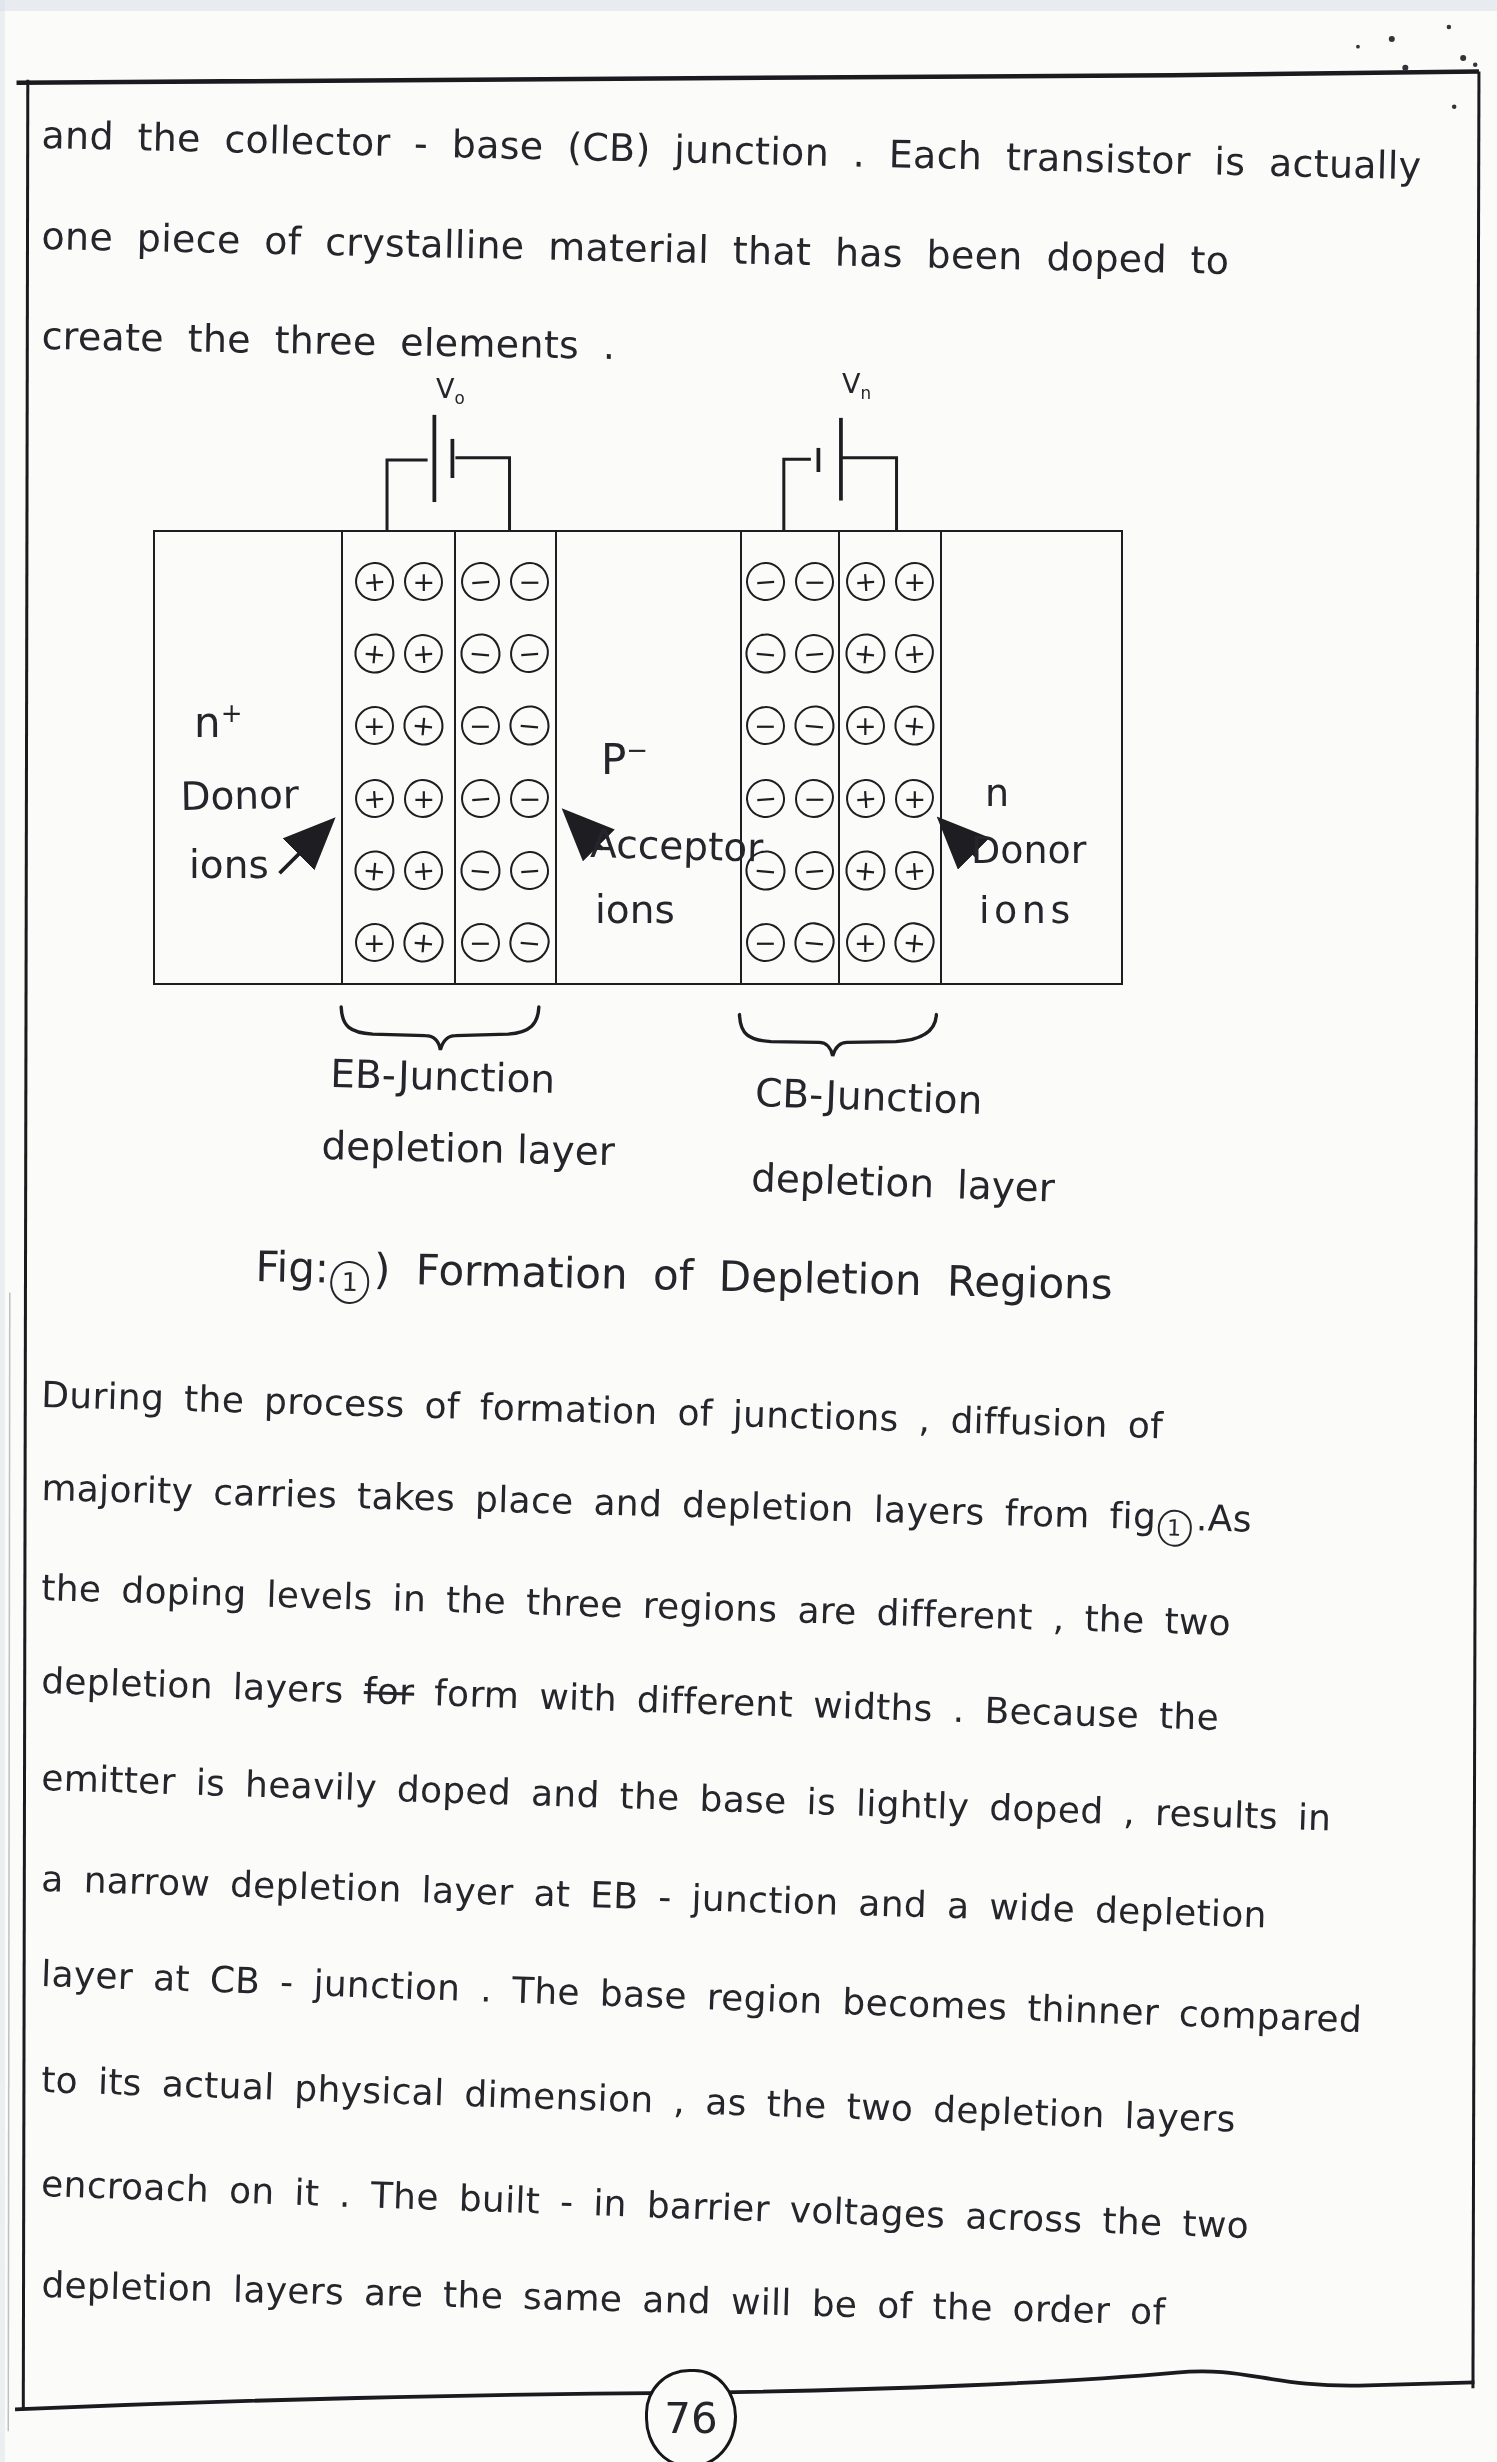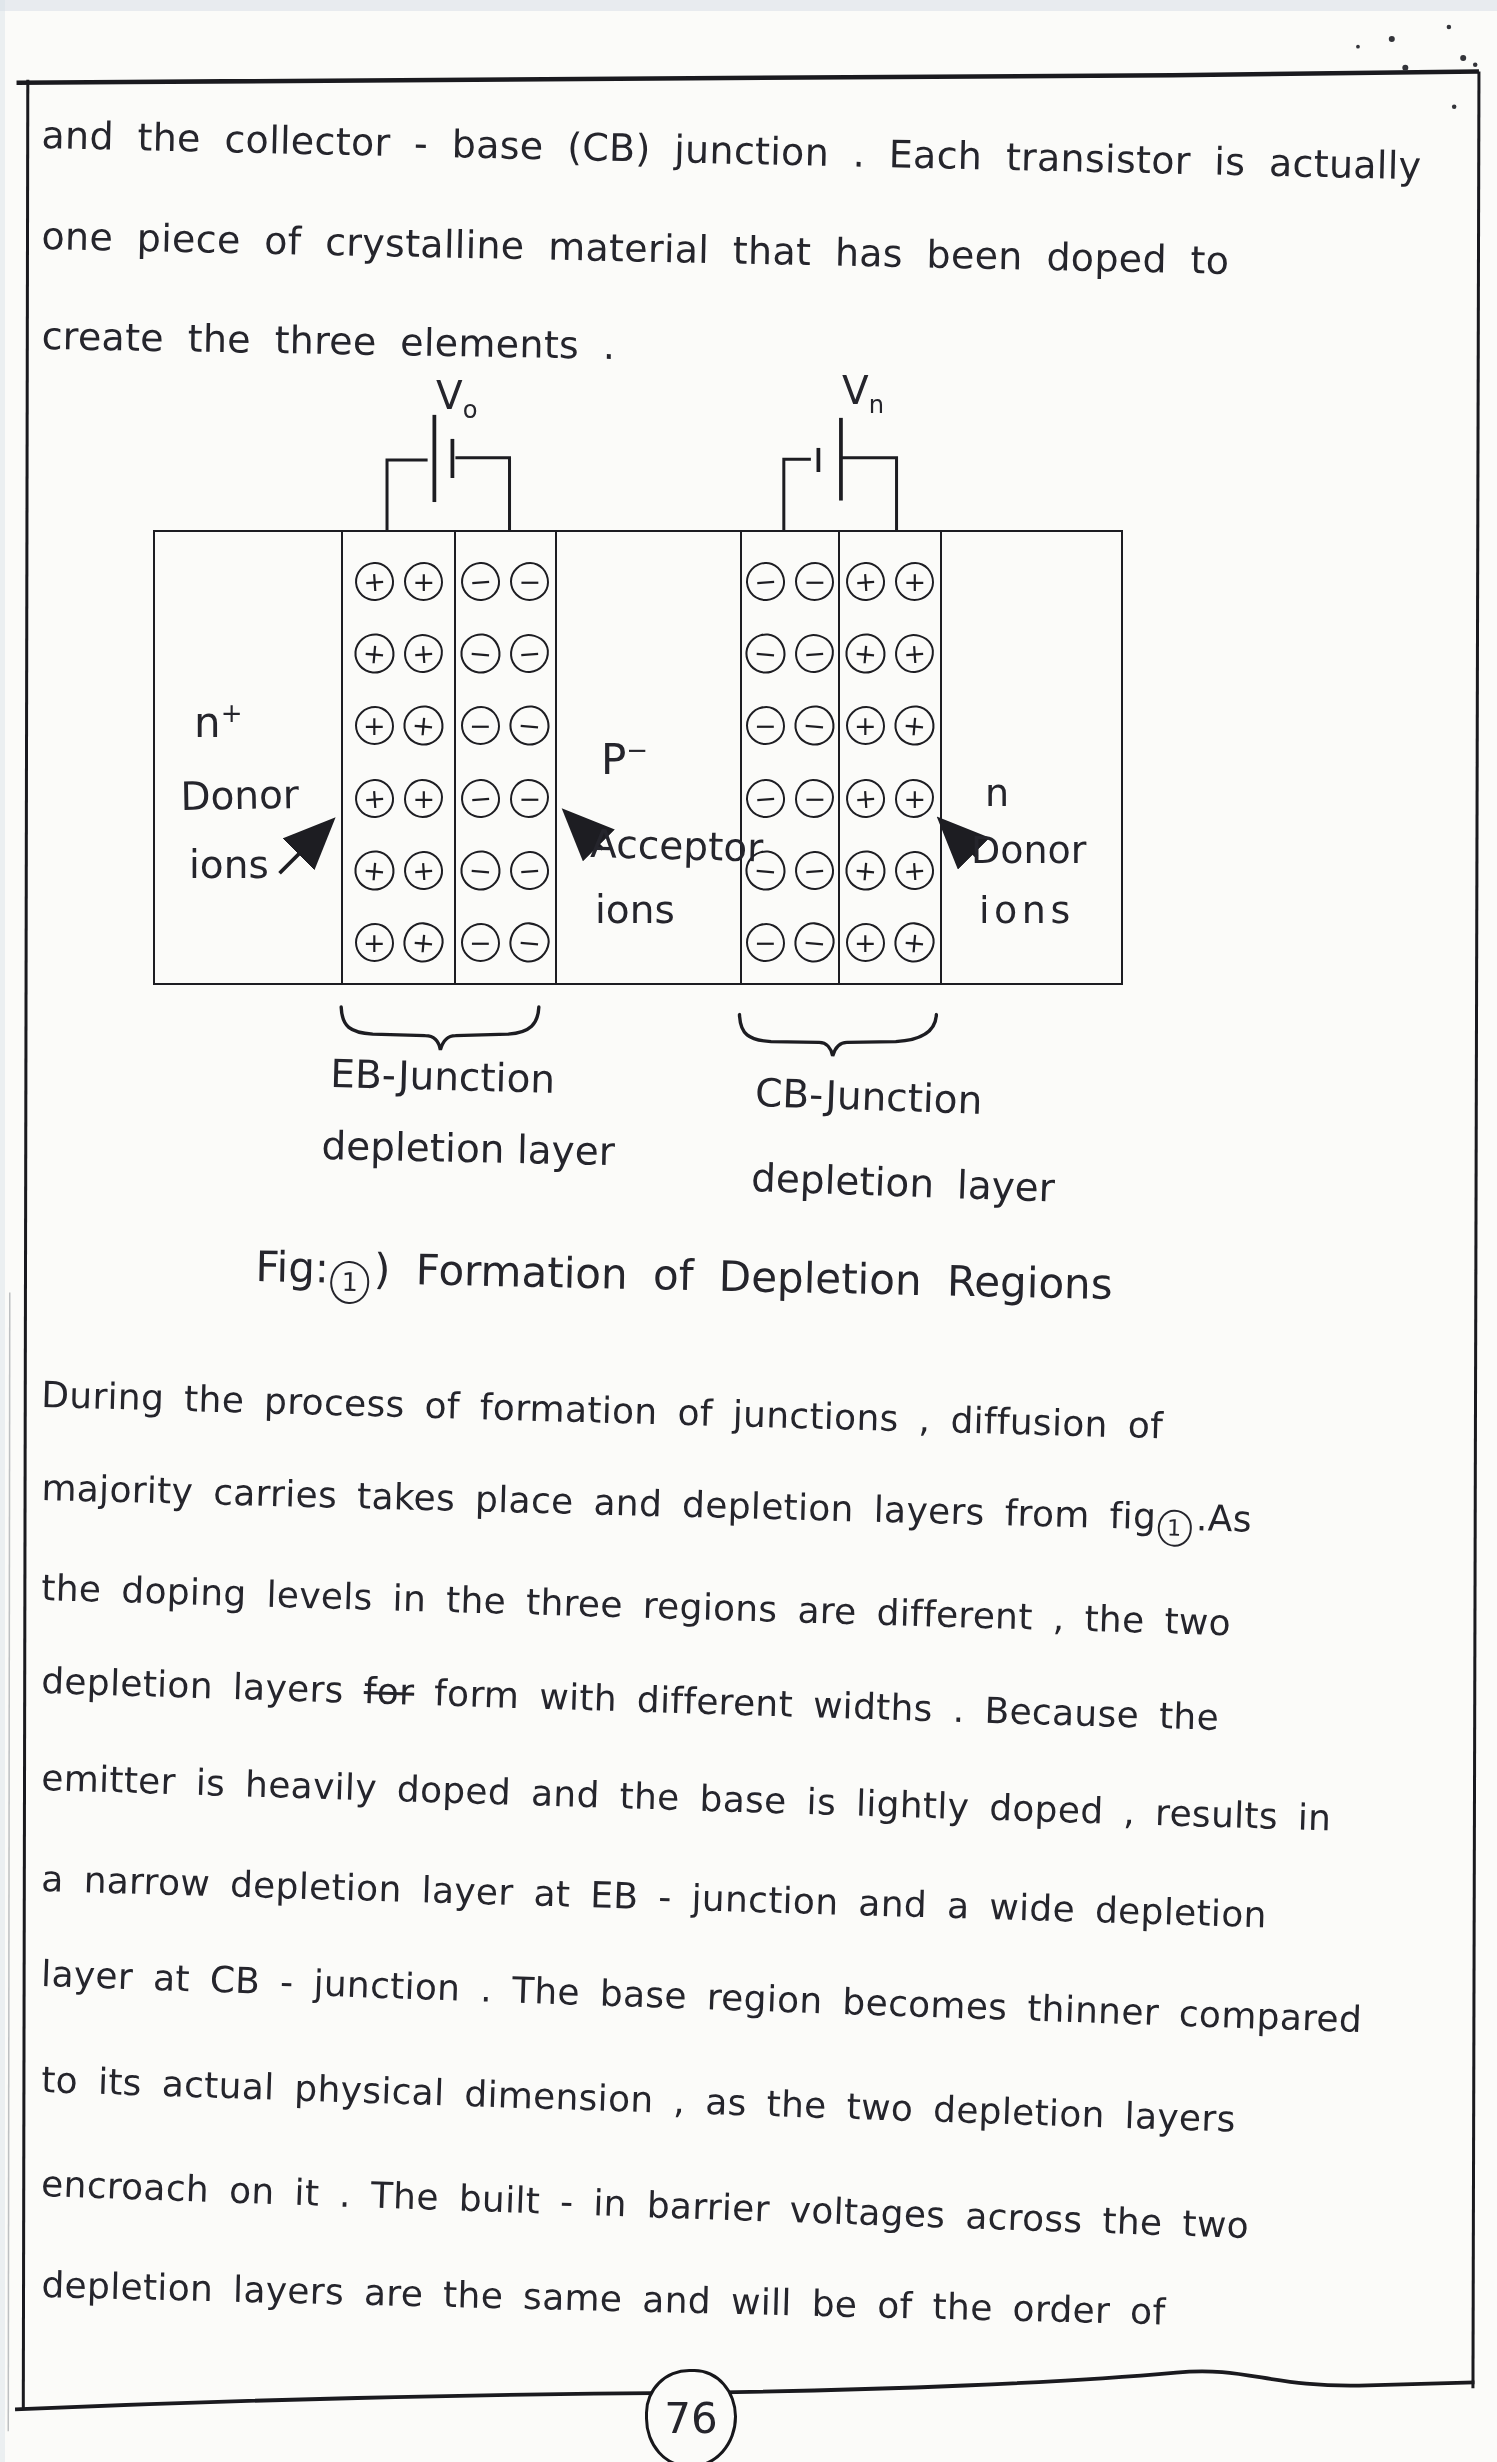--- a/index.html
+++ b/index.html
@@ -31,21 +31,21 @@
        border-radius:52% 48% 50% 50%/50% 52% 48% 50%;display:flex;align-items:center;
        justify-content:center;font-size:27px;line-height:1;color:#1d1d22;background:transparent;}
   .ion:nth-child(3n){transform:rotate(5deg) scale(1.03);}
   .ion:nth-child(3n+1){transform:rotate(-4deg);}
   .ion:nth-child(4n){border-radius:46% 54% 52% 48%/52% 46% 54% 48%;}
 
   .figlabel{position:absolute;white-space:nowrap;z-index:3;transform-origin:left top;}
   .f52{font-size:39px;} .f50{font-size:38px;} .f56{font-size:42px;}
   sup{font-size:.62em;} sub{font-size:.62em;}
 
-  .vlab{position:absolute;font-size:39px;z-index:3;}
+  .vlab{position:absolute;font-size:27px;z-index:3;}
 
   .caption{position:absolute;left:256px;top:1242px;font-size:42px;white-space:nowrap;
            word-spacing:12px;transform:rotate(1.2deg);transform-origin:left top;z-index:3;}
 
   .pagenum{position:absolute;left:645px;top:2369px;width:86px;height:93px;
            border:3.8px solid #17171b;border-radius:50% 48% 52% 50%/46% 50% 54% 52%;
            background:#fbfbf9;display:flex;align-items:center;justify-content:center;
            font-size:42px;z-index:4;}
 </style>
 </head>

